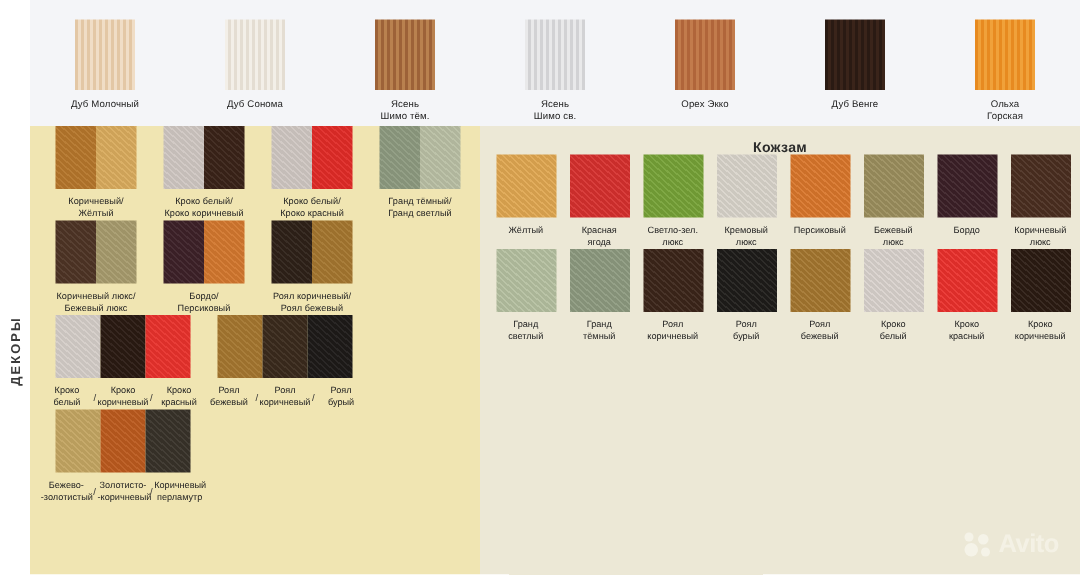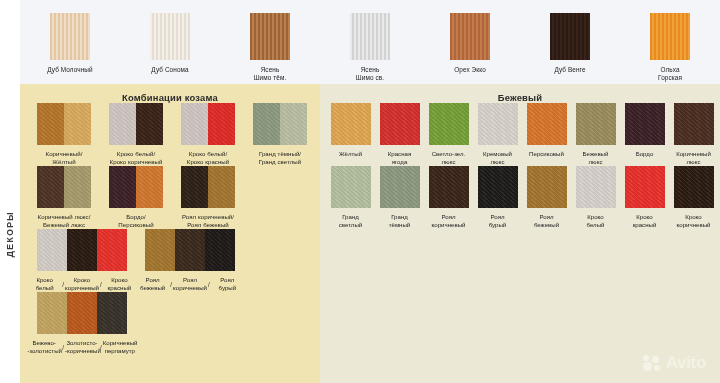--- a/index.html
+++ b/index.html
@@ -137,21 +137,20 @@
 Горская</div>
         </div>
       </div>
   </div>
 
   <div id="decor-tab">
     <span>ДЕКОРЫ</span>
   </div>
 
   <div class="panel" id="panel-koz">
-    <div class="panel-title">Комбинации козама</div>
     <div class="koz-row" id="koz-row1">
         <div class="koz-cell">
           <div class="sw-multi">
             <div class="sw-seg" style="width: 27px; background: repeating-linear-gradient(42deg, rgba(255, 255, 255, 0.06) 0px, rgba(255, 255, 255, 0.06) 1px, rgba(0, 0, 0, 0.05) 1px, rgba(0, 0, 0, 0.05) 3px) rgb(181, 118, 43);"></div>
             <div class="sw-seg" style="width: 27px; background: repeating-linear-gradient(42deg, rgba(255, 255, 255, 0.06) 0px, rgba(255, 255, 255, 0.06) 1px, rgba(0, 0, 0, 0.05) 1px, rgba(0, 0, 0, 0.05) 3px) rgb(217, 171, 93);"></div>
           </div>
           <div class="koz-lbl">Коричневый/
 Жёлтый</div>
         </div>
         <div class="koz-cell">
@@ -256,21 +255,21 @@
 -коричневый</span>
             <span class="seg-slash">/</span>
             <span class="seg-lbl">Коричневый
 перламутр</span>
           </div>
         </div>
       </div>
   </div>
 
   <div class="panel" id="panel-kozh">
-    <div class="panel-title">Бежевый</div>
+    <div class="panel-title">Кожзам</div>
     <div class="kozh-row" id="kozh-row1">
         <div class="kozh-cell">
           <div class="kozh-sw" style="background: repeating-linear-gradient(42deg, rgba(255, 255, 255, 0.07) 0px, rgba(255, 255, 255, 0.07) 1px, rgba(0, 0, 0, 0.06) 1px, rgba(0, 0, 0, 0.06) 3px) rgb(224, 167, 81);"></div>
           <div class="kozh-lbl">Жёлтый</div>
         </div>
         <div class="kozh-cell">
           <div class="kozh-sw" style="background: repeating-linear-gradient(42deg, rgba(255, 255, 255, 0.07) 0px, rgba(255, 255, 255, 0.07) 1px, rgba(0, 0, 0, 0.06) 1px, rgba(0, 0, 0, 0.06) 3px) rgb(214, 48, 46);"></div>
           <div class="kozh-lbl">Красная
 ягода</div>
         </div>

